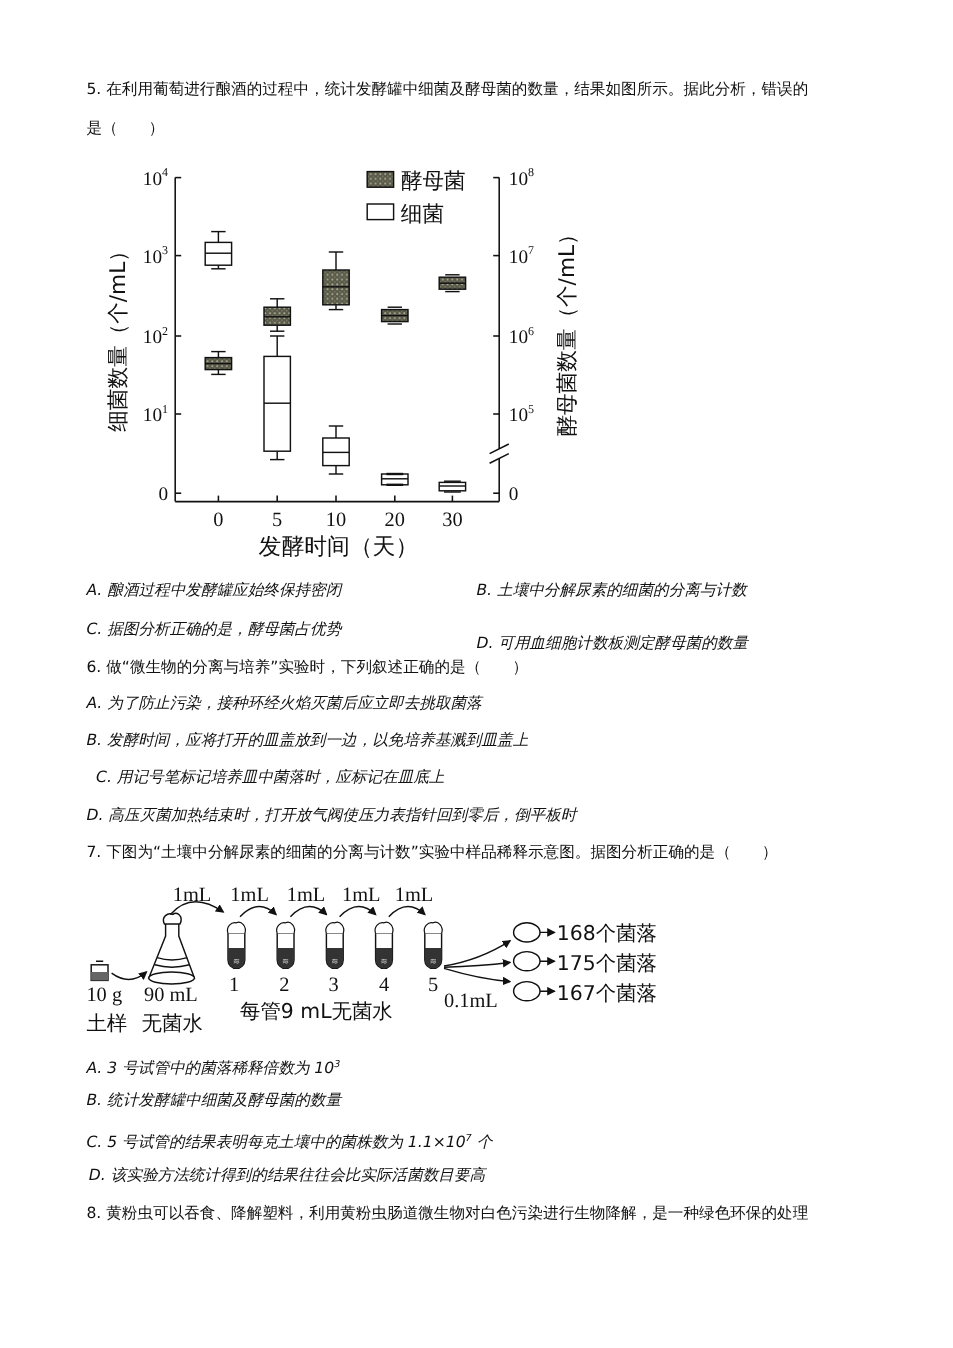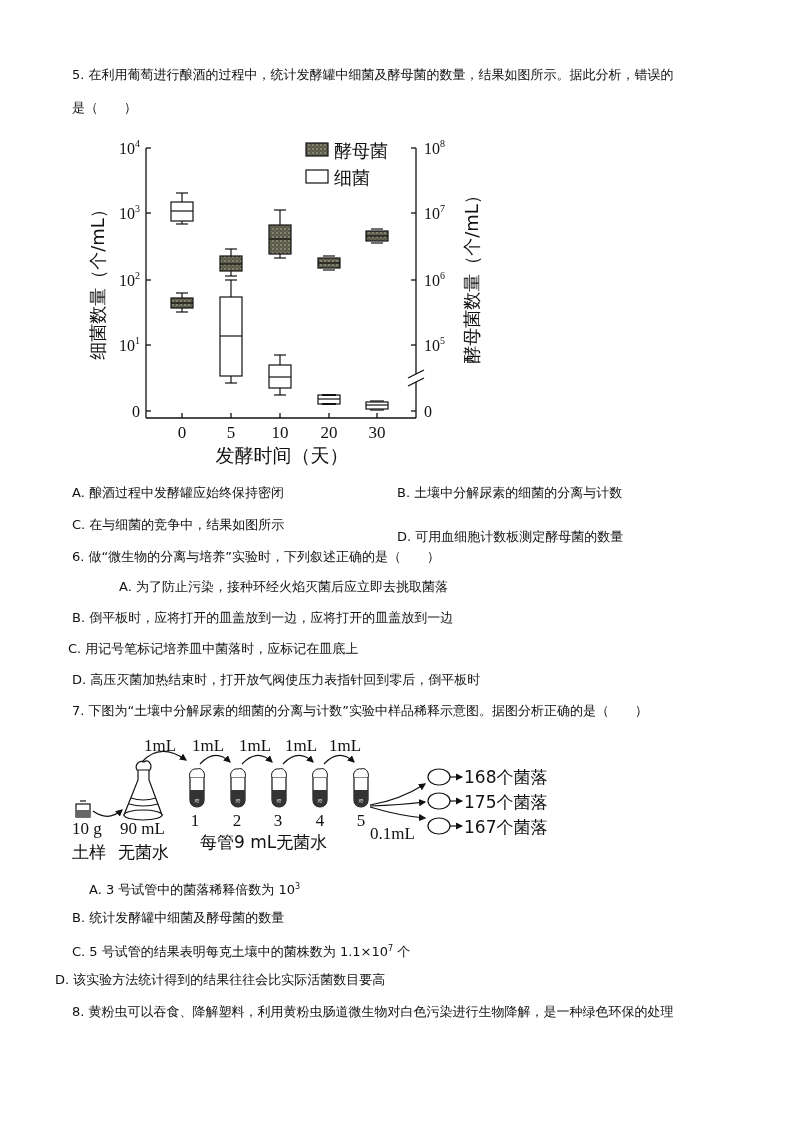--- a/index.html
+++ b/index.html
@@ -1,19 +1,19 @@
 <!DOCTYPE html>
 <html><head>
 <meta charset="utf-8">
 <style>
   html, body { margin: 0; padding: 0; background: #ffffff; }
   body { width: 794px; height: 1123px; position: relative; overflow: hidden;
          font-family: "DejaVu Sans", "Liberation Sans", sans-serif; color: #111; }
   .line { position: absolute; left: 72px; font-size: 13px; line-height: 18px; white-space: nowrap; }
-  .opt { position: absolute; font-size: 13px; line-height: 18px; white-space: nowrap; }
+  .opt { position: absolute; font-size: 13px; line-height: 18px; white-space: nowrap; font-style: italic; }
   sup { font-size: 8px; vertical-align: 5px; }
   svg text { font-family: "Liberation Serif", "DejaVu Serif", serif; }
   svg .cjk { font-family: "DejaVu Sans", sans-serif; }
 </style>
 </head>
 <body>
 
 <div class="line" style="top:66px;">5. 在利用葡萄进行酿酒的过程中，统计发酵罐中细菌及酵母菌的数量，结果如图所示。据此分析，错误的</div>
 <div class="line" style="top:99px;">是（　　）</div>
 
@@ -150,27 +150,27 @@
 
     <line x1="371" y1="229" x2="383" y2="229"></line>
       <line x1="371" y1="243" x2="383" y2="243"></line>
     <rect x="366" y="231" width="22" height="10" fill="url(#tex)"></rect>
       <line x1="366" y1="236" x2="388" y2="236"></line>
   </g>
 </svg>
 
 <div class="opt" style="left:72px;top:484px;"><span>A.</span> <span>酿酒过程中发酵罐应始终保持密闭</span></div>
 <div class="opt" style="left:397px;top:484px;"><span>B.</span> <span>土壤中分解尿素的细菌的分离与计数</span></div>
-<div class="opt" style="left:72px;top:516px;"><span>C.</span> <span>在与细菌的竞争中，结果如图所示</span></div>
+<div class="opt" style="left:72px;top:516px;"><span>C.</span> <span>据图分析正确的是，酵母菌占优势</span></div>
 <div class="opt" style="left:397px;top:528px;"><span>D.</span> <span>可用血细胞计数板测定酵母菌的数量</span></div>
 
 <div class="line" style="top:548px;">6. 做“微生物的分离与培养”实验时，下列叙述正确的是（　　）</div>
-<div class="opt" style="left:72px;top:578px;margin-left:47px;"><span>A.</span> <span>为了防止污染，接种环经火焰灭菌后应立即去挑取菌落</span></div>
-<div class="opt" style="left:72px;top:609px;"><span>B.</span> <span>倒平板时，应将打开的皿盖放到一边，应将打开的皿盖放到一边</span></div>
-<div class="opt" style="left:68px;top:640px;"><span>C.</span> <span>用记号笔标记培养皿中菌落时，应标记在皿底上</span></div>
+<div class="opt" style="left:72px;top:578px;"><span>A.</span> <span>为了防止污染，接种环经火焰灭菌后应立即去挑取菌落</span></div>
+<div class="opt" style="left:72px;top:609px;"><span>B.</span> <span>发酵时间，应将打开的皿盖放到一边，以免培养基溅到皿盖上</span></div>
+<div class="opt" style="left:80px;top:640px;"><span>C.</span> <span>用记号笔标记培养皿中菌落时，应标记在皿底上</span></div>
 <div class="opt" style="left:72px;top:671px;"><span>D.</span> <span>高压灭菌加热结束时，打开放气阀使压力表指针回到零后，倒平板时</span></div>
 
 <div class="line" style="top:702px;">7. 下图为“土壤中分解尿素的细菌的分离与计数”实验中样品稀释示意图。据图分析正确的是（　　）</div>
 
 <svg style="position:absolute;left:60px;top:728px;" width="520" height="140" viewBox="60 728 520 140">
   <defs>
     <marker id="ah" markerWidth="6" markerHeight="6" refX="5" refY="3" orient="auto">
       <path d="M0,0 L6,3 L0,6 Z" fill="#111"></path>
     </marker>
     <g id="tube">
@@ -250,18 +250,18 @@
     <line x1="450" y1="801" x2="462" y2="801" marker-end="url(#ah)"></line>
     <line x1="450" y1="826" x2="462" y2="826" marker-end="url(#ah)"></line>
   </g>
   <g font-size="17" fill="#111">
     <text class="cjk" x="464" y="783">168个菌落</text>
     <text class="cjk" x="464" y="808">175个菌落</text>
     <text class="cjk" x="464" y="833">167个菌落</text>
   </g>
 </svg>
 
-<div class="opt" style="left:89px;top:878px;"><span>A.</span> <span>3 号试管中的菌落稀释倍数为 10</span><sup>3</sup></div>
+<div class="opt" style="left:72px;top:878px;"><span>A.</span> <span>3 号试管中的菌落稀释倍数为 10</span><sup>3</sup></div>
 <div class="opt" style="left:72px;top:909px;"><span>B.</span> <span>统计发酵罐中细菌及酵母菌的数量</span></div>
 <div class="opt" style="left:72px;top:940px;"><span>C.</span> <span>5 号试管的结果表明每克土壤中的菌株数为 1.1×10</span><sup>7</sup><span> 个</span></div>
-<div class="opt" style="left:55px;top:971px;"><span>D.</span> <span>该实验方法统计得到的结果往往会比实际活菌数目要高</span></div>
+<div class="opt" style="left:74px;top:971px;"><span>D.</span> <span>该实验方法统计得到的结果往往会比实际活菌数目要高</span></div>
 
 <div class="line" style="top:1003px;">8. 黄粉虫可以吞食、降解塑料，利用黄粉虫肠道微生物对白色污染进行生物降解，是一种绿色环保的处理</div>
 
 </body></html>

